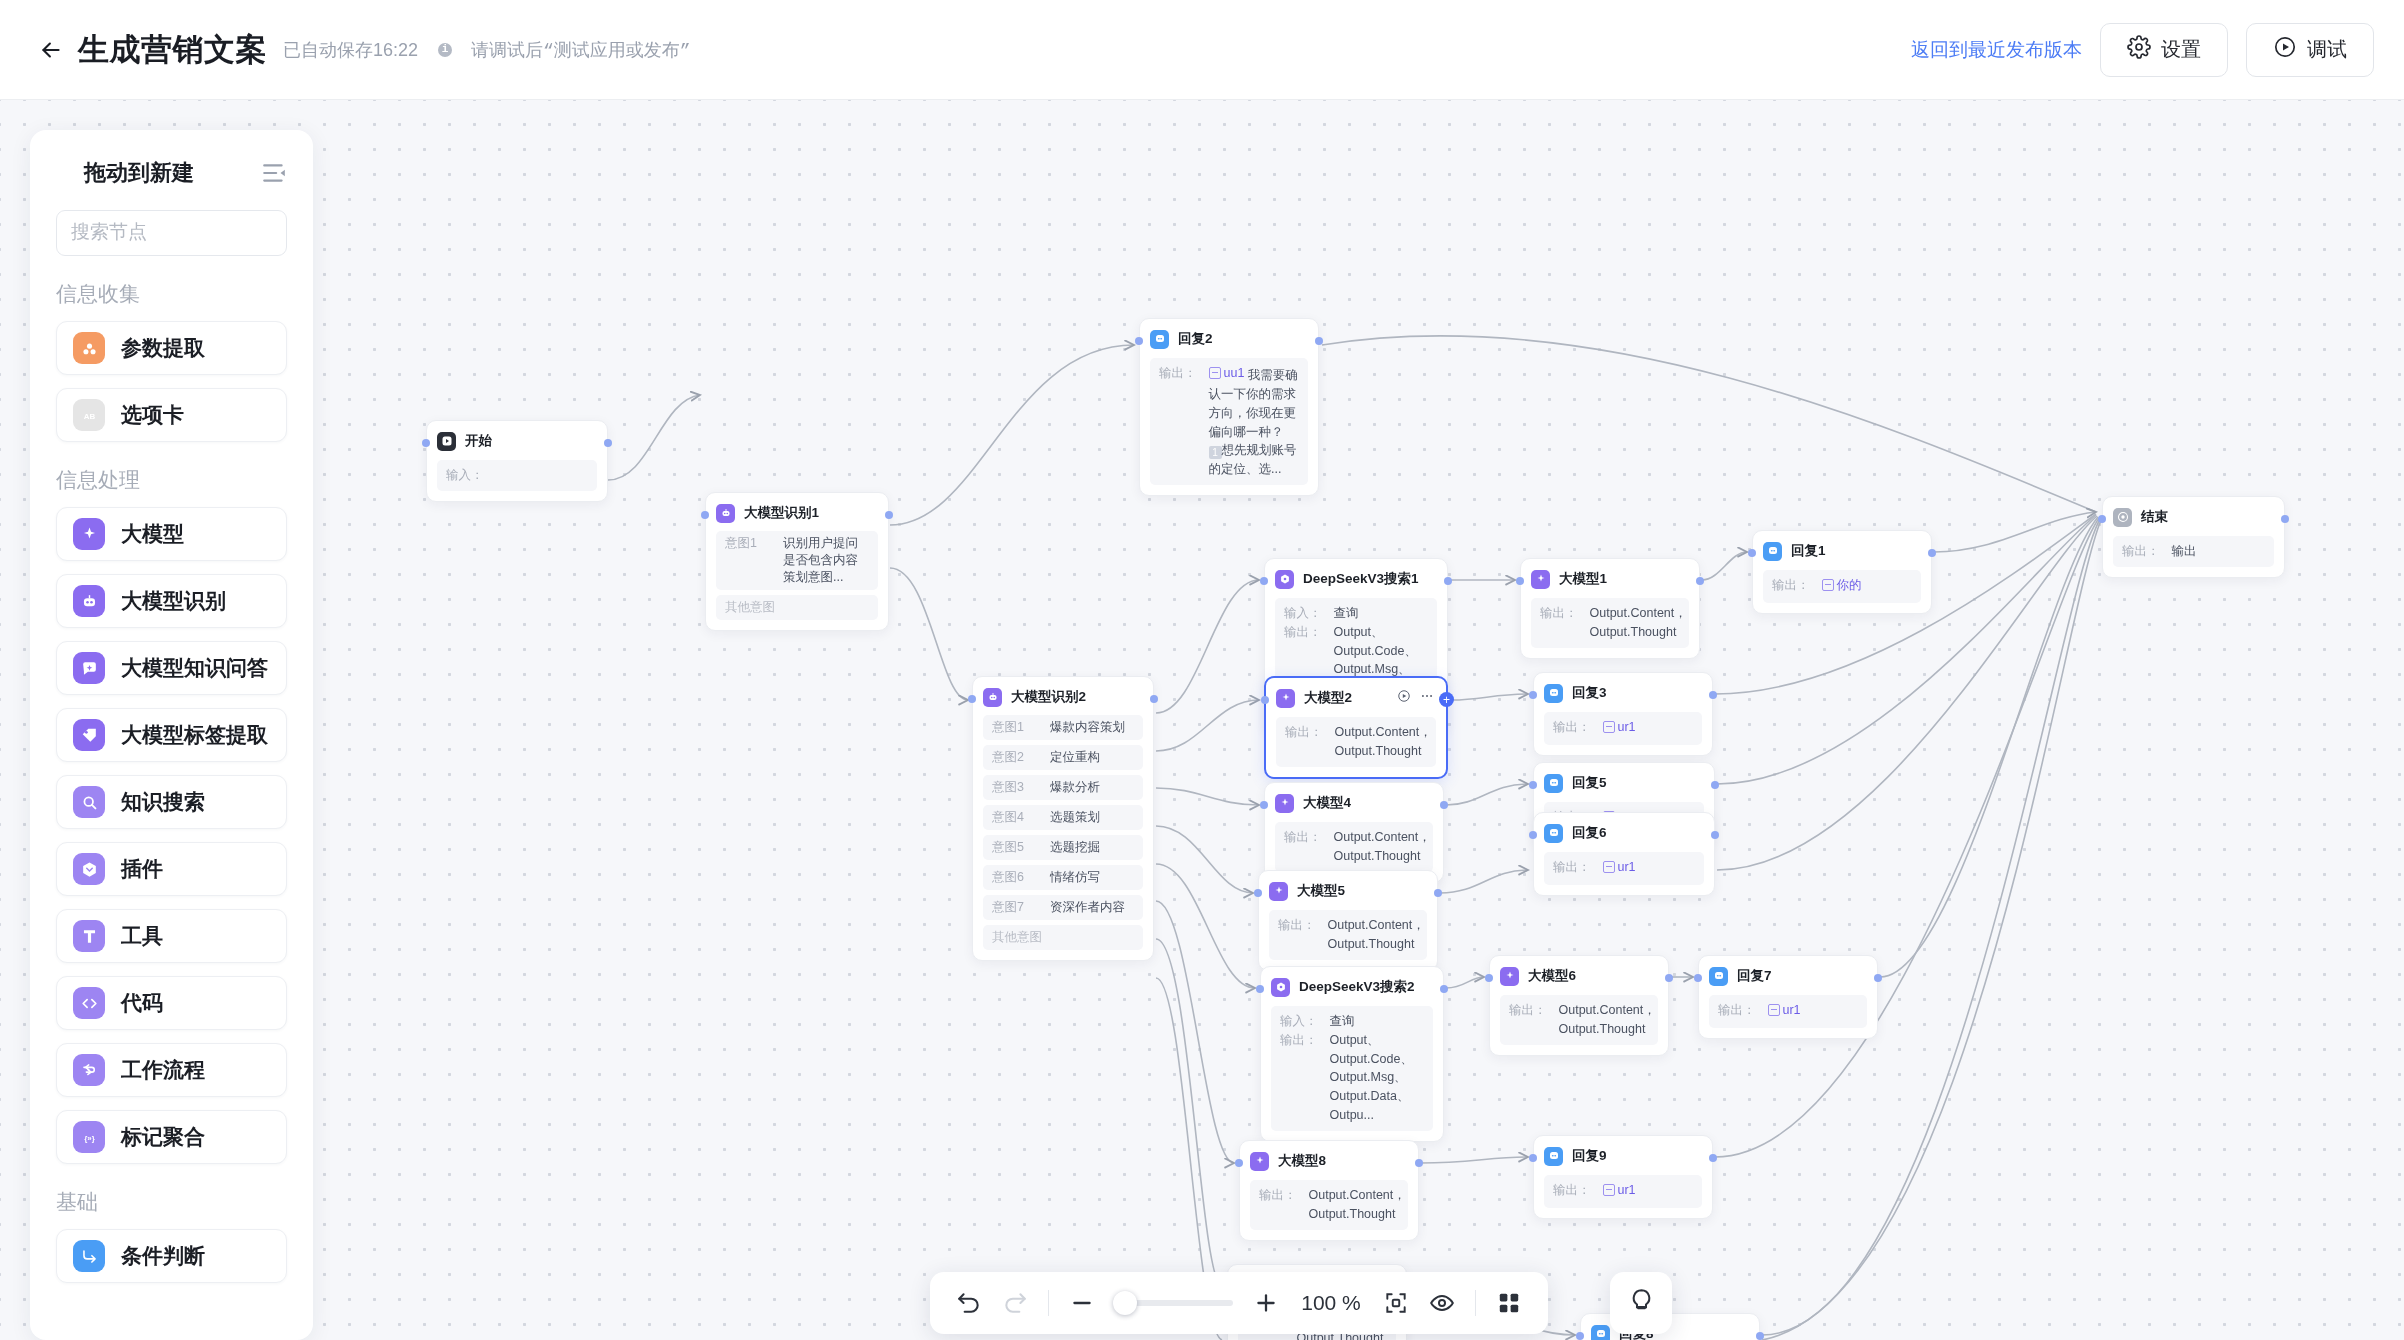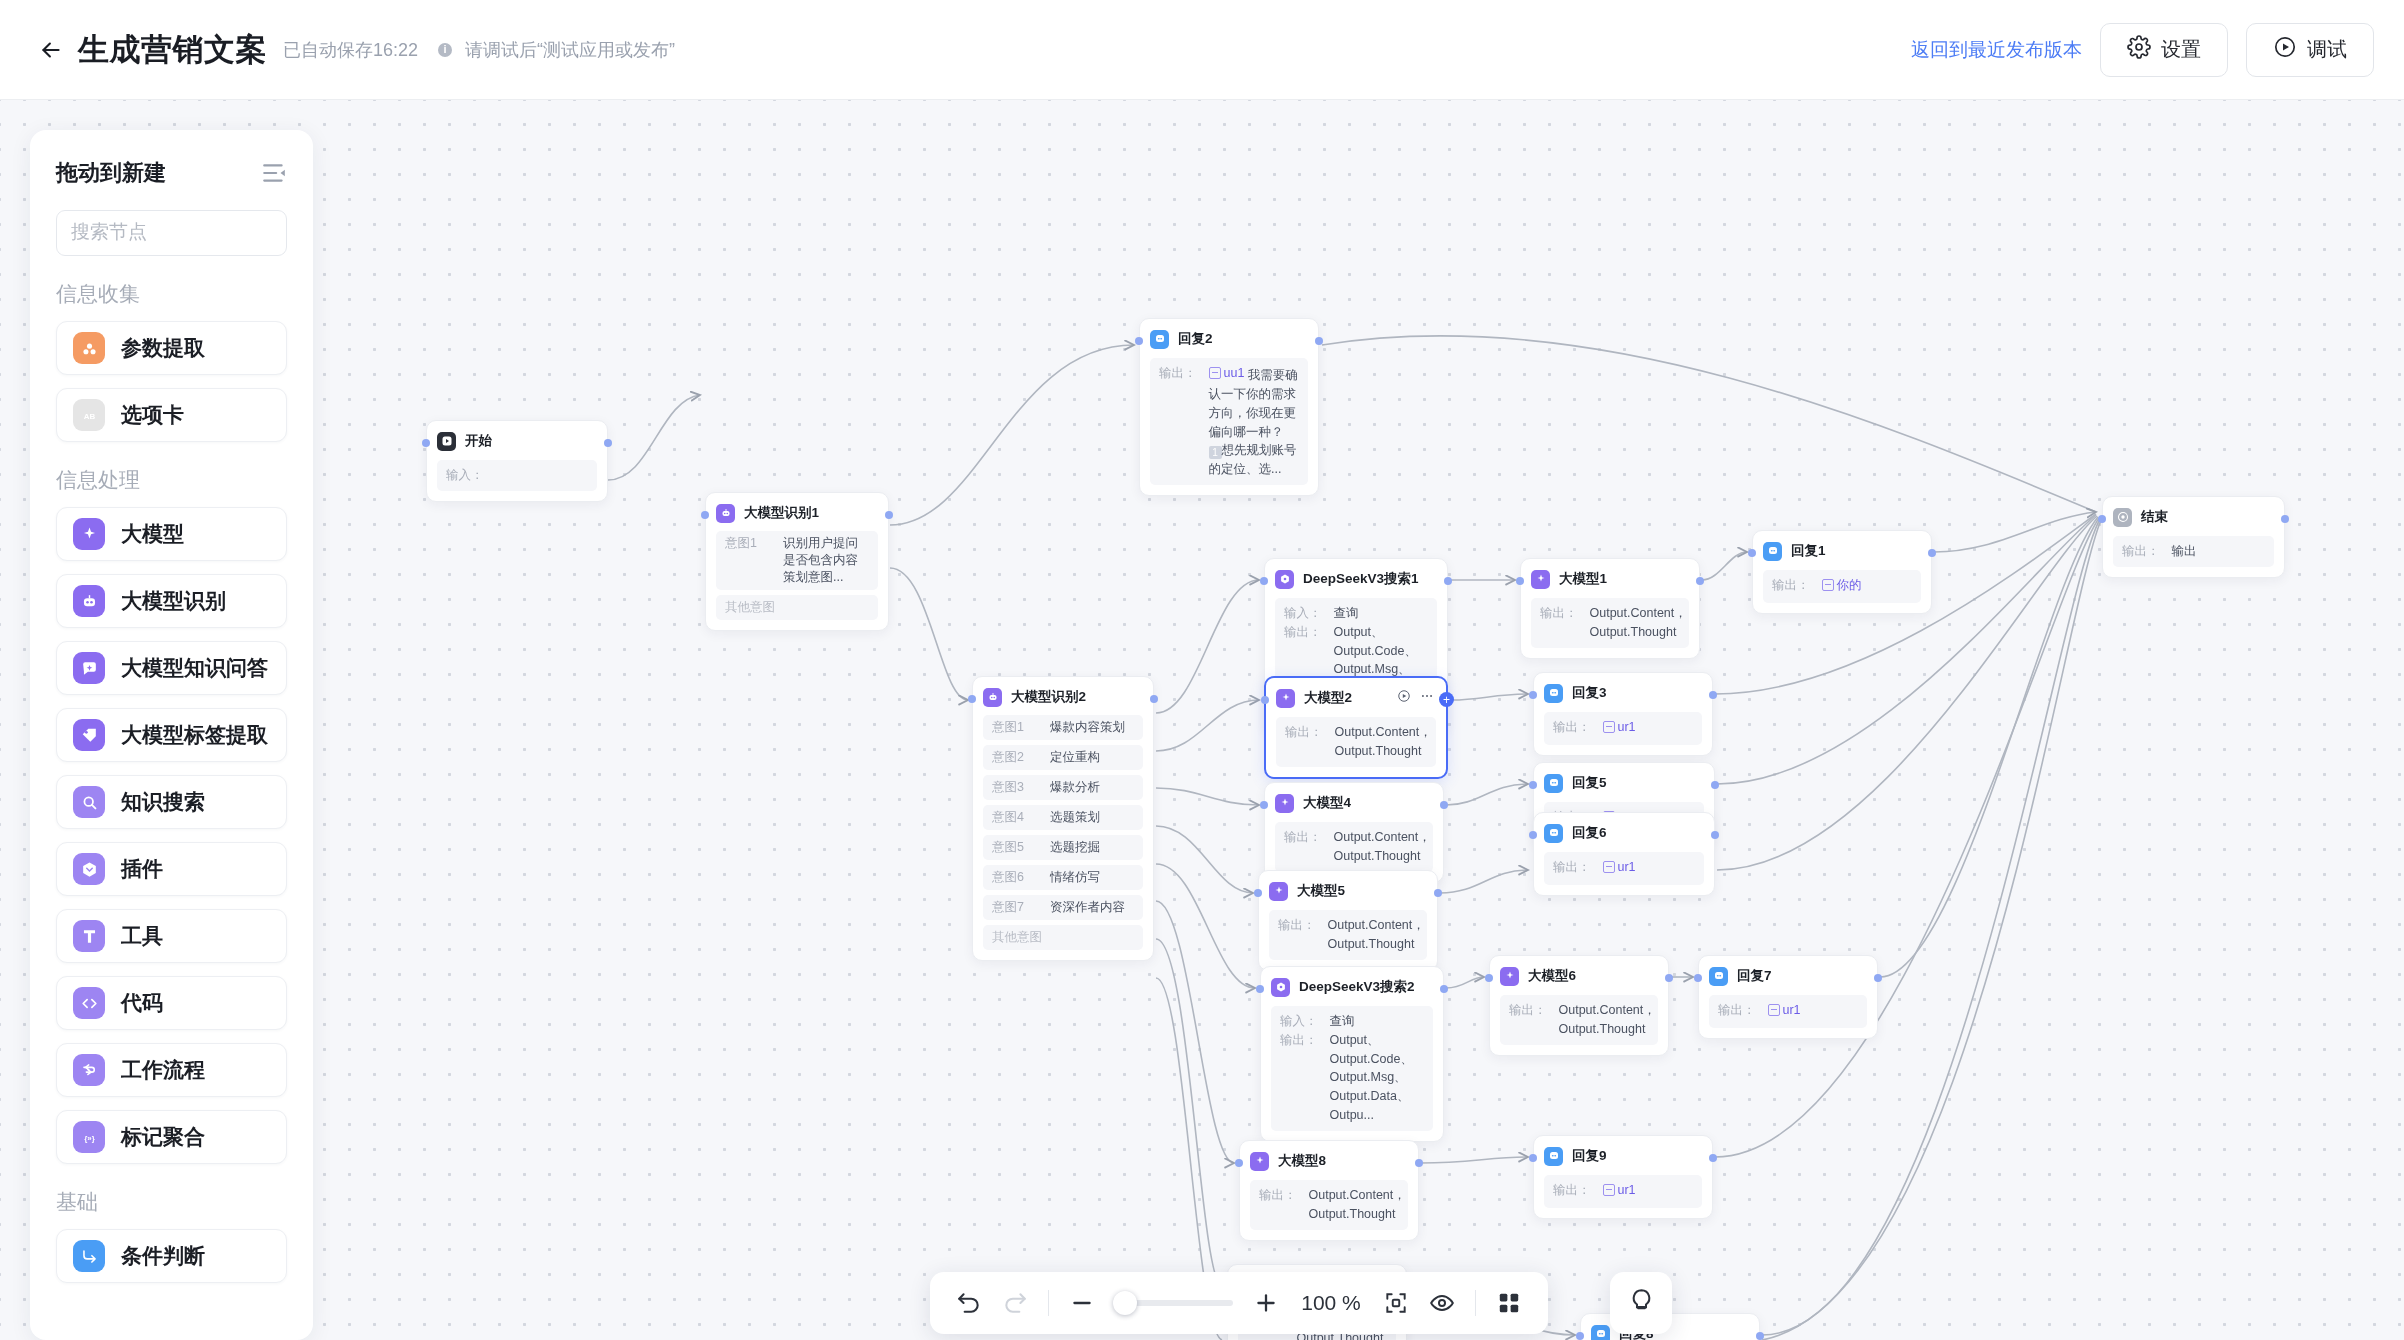--- a/index.html
+++ b/index.html
@@ -12,21 +12,21 @@
   
   #header {
     position: absolute; left: 0; top: 0; width: 2404px; height: 100px;
     background: #ffffff; border-bottom: 1px solid #eceef1;
     display: flex; align-items: center; z-index: 40;
   }
   .hdr-back { margin-left: 34px; width: 34px; height: 34px; display:flex; align-items:center; justify-content:center; cursor:pointer; }
   .hdr-back svg { width: 26px; height: 26px; }
   .hdr-title { margin-left: 10px; font-size: 31px; font-weight: bold; color: #1a1d24; letter-spacing: .5px; }
   .hdr-saved { margin-left: 16px; font-size: 18px; color: #9aa1ae; }
-  .hdr-tipwrap { margin-left: 20px; display: flex; align-items: center; gap: 13px; }
+  .hdr-tipwrap { margin-left: 20px; display: flex; align-items: center; gap: 19px; font-family: Liberation Mono, monospace; }
   .hdr-tipicon { width: 14px; height: 14px; border-radius: 50%; background: #b4bac5; display:inline-block; position: relative; }
   .hdr-tipicon::after { content:"i"; position:absolute; left:0; right:0; top:-2px; text-align:center; color:#fff; font-size:11px; font-weight:bold; line-height:16px;}
   .hdr-tip { font-size: 18px; color: #9aa1ae; }
   .hdr-right { margin-left: auto; margin-right: 30px; display: flex; align-items: center; gap: 18px; }
   .hdr-link { font-size: 19px; color: #4c7cf5; cursor: pointer; }
   .hdr-btn {
     height: 54px; min-width: 128px; padding: 0 22px; border: 1px solid #e2e5ea; border-radius: 10px;
     background: #fff; display: flex; align-items: center; justify-content: center; gap: 10px;
     font-size: 20px; color: #25282f; cursor: pointer;
   }
@@ -42,21 +42,21 @@
     overflow: hidden;
   }
   #edges { position: absolute; left: 0; top: 0; width: 2404px; height: 1240px; pointer-events: none; }
 
   
   #sidebar {
     position: absolute; left: 30px; top: 130px; width: 283px; height: 1210px;
     background: #ffffff; border-radius: 16px; box-shadow: 0 4px 22px rgba(30,40,70,.07);
     z-index: 30; overflow: hidden; padding: 0 26px;
   }
-  .sb-head { display: flex; align-items: center; justify-content: space-between; padding-top: 28px; }
+  .sb-head { display: flex; align-items: center; justify-content: space-between; padding-top: 28px; margin-left: 28px; }
   .sb-title { font-size: 22px; font-weight: bold; color: #1b1e25; }
   .sb-collapse { width: 26px; height: 26px; cursor: pointer; display:flex; align-items:center; justify-content:center;}
   .sb-search {
     margin-top: 22px; height: 46px; border: 1px solid #e5e8ed; border-radius: 9px;
     display: flex; align-items: center; padding: 0 14px; gap: 8px;
   }
   .sb-search input { border: 0; outline: 0; flex: 1; font-size: 19px; color: #2b2f37; background: transparent; font-family: Liberation Mono, monospace; }
   .sb-search input::placeholder { color: #b5bac3; }
   .sb-group { margin-top: 24px; font-size: 21px; color: #a6acb7; }
   .sb-item {

